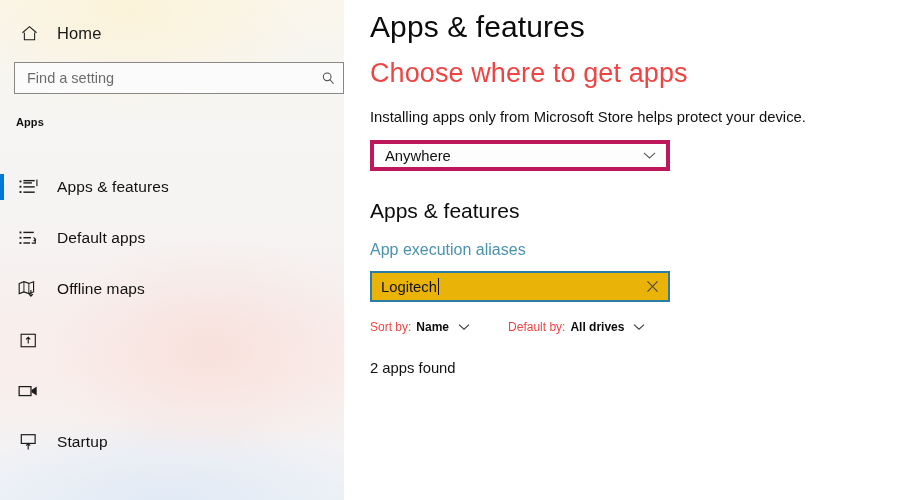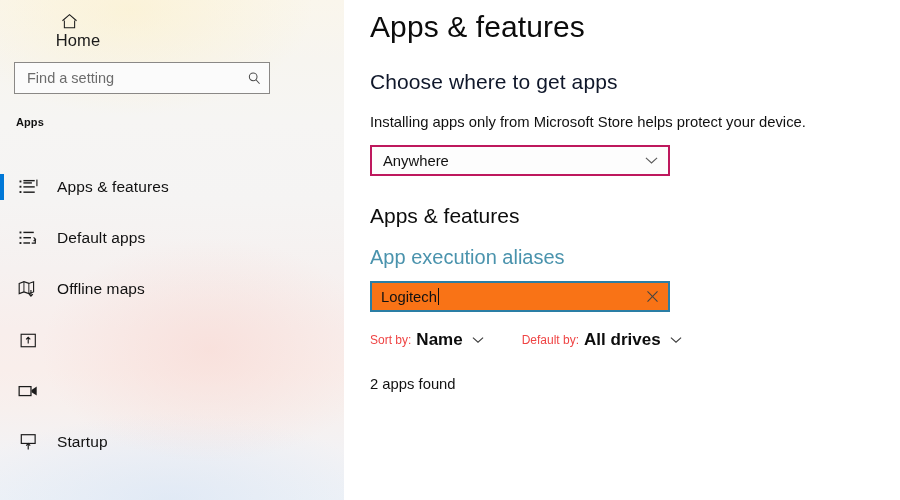--- a/index.html
+++ b/index.html
@@ -53,43 +53,42 @@
       radial-gradient(ellipse 240px 160px at 210px 350px, rgba(248,214,208,0.55), rgba(248,214,208,0) 70%),
       radial-gradient(ellipse 300px 120px at 170px 500px, rgba(216,228,244,0.6), rgba(216,228,244,0) 72%);
     pointer-events: none;
   }
   .sidebar > * { position: relative; z-index: 1; }
 
   .home-row {
     display: flex;
     align-items: center;
     height: 30px;
-    margin: 12px 0 0 18px;
+    margin: 18px 0 0 18px;
     width: 120px;
-    flex-direction: column;
   }
   .home-icon {
     width: 22px;
     height: 22px;
     display: flex;
     align-items: center;
     justify-content: center;
     margin-right: 17px;
   }
   .home-label {
     font-size: 16.5px;
     color: #1a1a1a;
     letter-spacing: 0.1px;
   }
 
   .find-setting {
     position: absolute;
     left: 14px;
     top: 62px;
-    width: 256px;
+    width: 330px;
     height: 32px;
     box-sizing: border-box;
     background: #fbfbfb;
     border: 1px solid #8a8886;
     display: flex;
     align-items: center;
   }
   .find-setting-text {
     flex: 1;
     padding-left: 12px;
@@ -169,40 +168,40 @@
   }
 
   .page-title {
     margin: 10px 0 0 0;
     font-size: 30px;
     font-weight: normal;
     color: #0c0c0c;
     letter-spacing: 0.1px;
   }
   .subhead {
-    margin: 26px 0 0 0;
-    font-size: 21px;
+    margin: 14px 0 0 0;
+    font-size: 27px;
     font-weight: normal;
-    color: #0f172a;
+    color: #ef4444;
     letter-spacing: 0.1px;
   }
   .body-text {
     margin: 18px 0 0 0;
     font-size: 14.8px;
     color: #111;
     line-height: 1.45;
     max-width: 500px;
   }
 
   .dropdown {
     margin-top: 12px;
     width: 300px;
     height: 31px;
     box-sizing: border-box;
-    border: 2px solid #be185d;
+    border: 4px solid #be185d;
     background: #fdfdfd;
     display: flex;
     align-items: center;
   }
   .dropdown-value {
     flex: 1;
     padding-left: 11px;
     font-size: 14.8px;
     color: #111;
   }
@@ -216,33 +215,33 @@
 
   .section-head-2 {
     margin: 28px 0 0 0;
     font-size: 21px;
     font-weight: normal;
     color: #0c0c0c;
   }
   .link {
     display: inline-block;
     margin-top: 18px;
-    font-size: 20px;
+    font-size: 16px;
     color: #4a93ad;
     text-decoration: none;
     cursor: pointer;
   }
 
   .search-box {
     margin-top: 12px;
     width: 300px;
     height: 31px;
     box-sizing: border-box;
     border: 2px solid #2a7ea5;
-    background: #f97316;
+    background: #eab308;
     display: flex;
   }
   .search-value {
     flex: 1;
     padding-left: 9px;
     font-size: 14.8px;
     color: #111;
     white-space: nowrap;
     display: flex;
     align-items: center;
@@ -273,21 +272,21 @@
     align-items: center;
     cursor: pointer;
   }
   .filter-group + .filter-group { margin-left: 38px; }
   .filter-prefix {
     font-size: 12px;
     color: #ef4444;
     margin-right: 5px;
   }
   .filter-value {
-    font-size: 17px;
+    font-size: 12px;
     font-weight: bold;
     color: #0c0c0c;
   }
   .filter-chev {
     margin-left: 9px;
     display: flex;
     align-items: center;
     color: #3a3a3a;
   }
 

